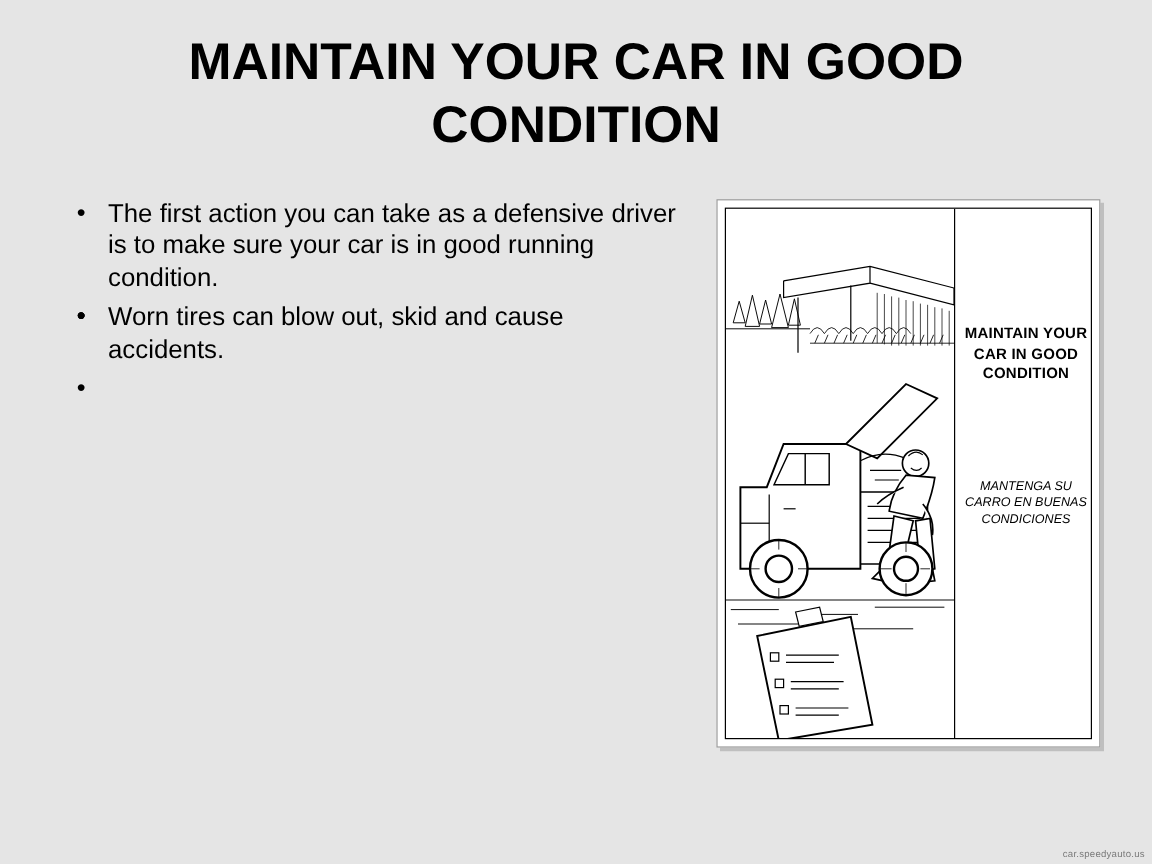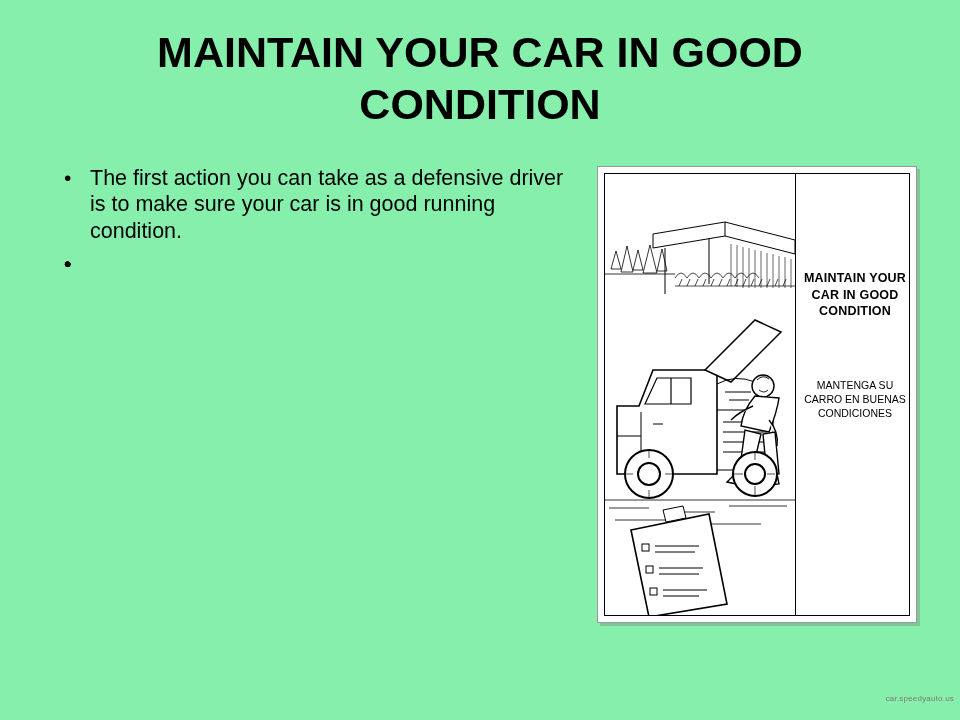--- a/index.html
+++ b/index.html
@@ -4,21 +4,21 @@
 <style>
   html, body {
     margin: 0;
     padding: 0;
     background: #ffffff;
   }
   #slide {
     position: relative;
     width: 960px;
     height: 720px;
-    background: #86efac;
+    background: #e5e5e5;
     font-family: "Liberation Sans", sans-serif;
     overflow: hidden;
   }
   #slide-title {
     position: absolute;
     left: 40px;
     top: 26px;
     width: 880px;
     text-align: center;
     font-size: 43px;
@@ -88,36 +88,37 @@
     text-align: center;
   }
   .fig-heading {
     font-size: 12.5px;
     font-weight: bold;
     line-height: 1.32;
     color: #000000;
     letter-spacing: 0.2px;
   }
   .fig-sub {
-    margin-top: 58px;
+    margin-top: 78px;
     font-size: 10.5px;
+    font-style: italic;
     line-height: 1.38;
     color: #000000;
   }
   .art {
     position: absolute;
     left: 0;
     top: 0;
     width: 190px;
     height: 443px;
   }
   #credit {
     position: absolute;
     right: 6px;
-    bottom: 17px;
+    bottom: 4px;
     font-size: 8px;
     color: #7a7a7a;
     letter-spacing: 0.2px;
   }
 </style>
 </head>
 <body>
 
 <div id="slide">
 
@@ -129,20 +130,21 @@
       <span>The first action you can take as a defensive driver is to make sure your car is in good running condition.</span>
     </li>
     <li>
       <span class="bullet">•</span>
     </li>
     <li>
       <span class="bullet">•</span>
     </li>
     <li>
       <span class="bullet">•</span>
+      <span>Worn tires can blow out, skid and cause accidents.</span>
     </li>
     <li>
       <span class="bullet">•</span>
     </li>
   </ul>
 
   <div id="figure">
     <div class="fig-inner">
 
       <svg class="art" viewBox="0 0 190 443" preserveAspectRatio="none">

